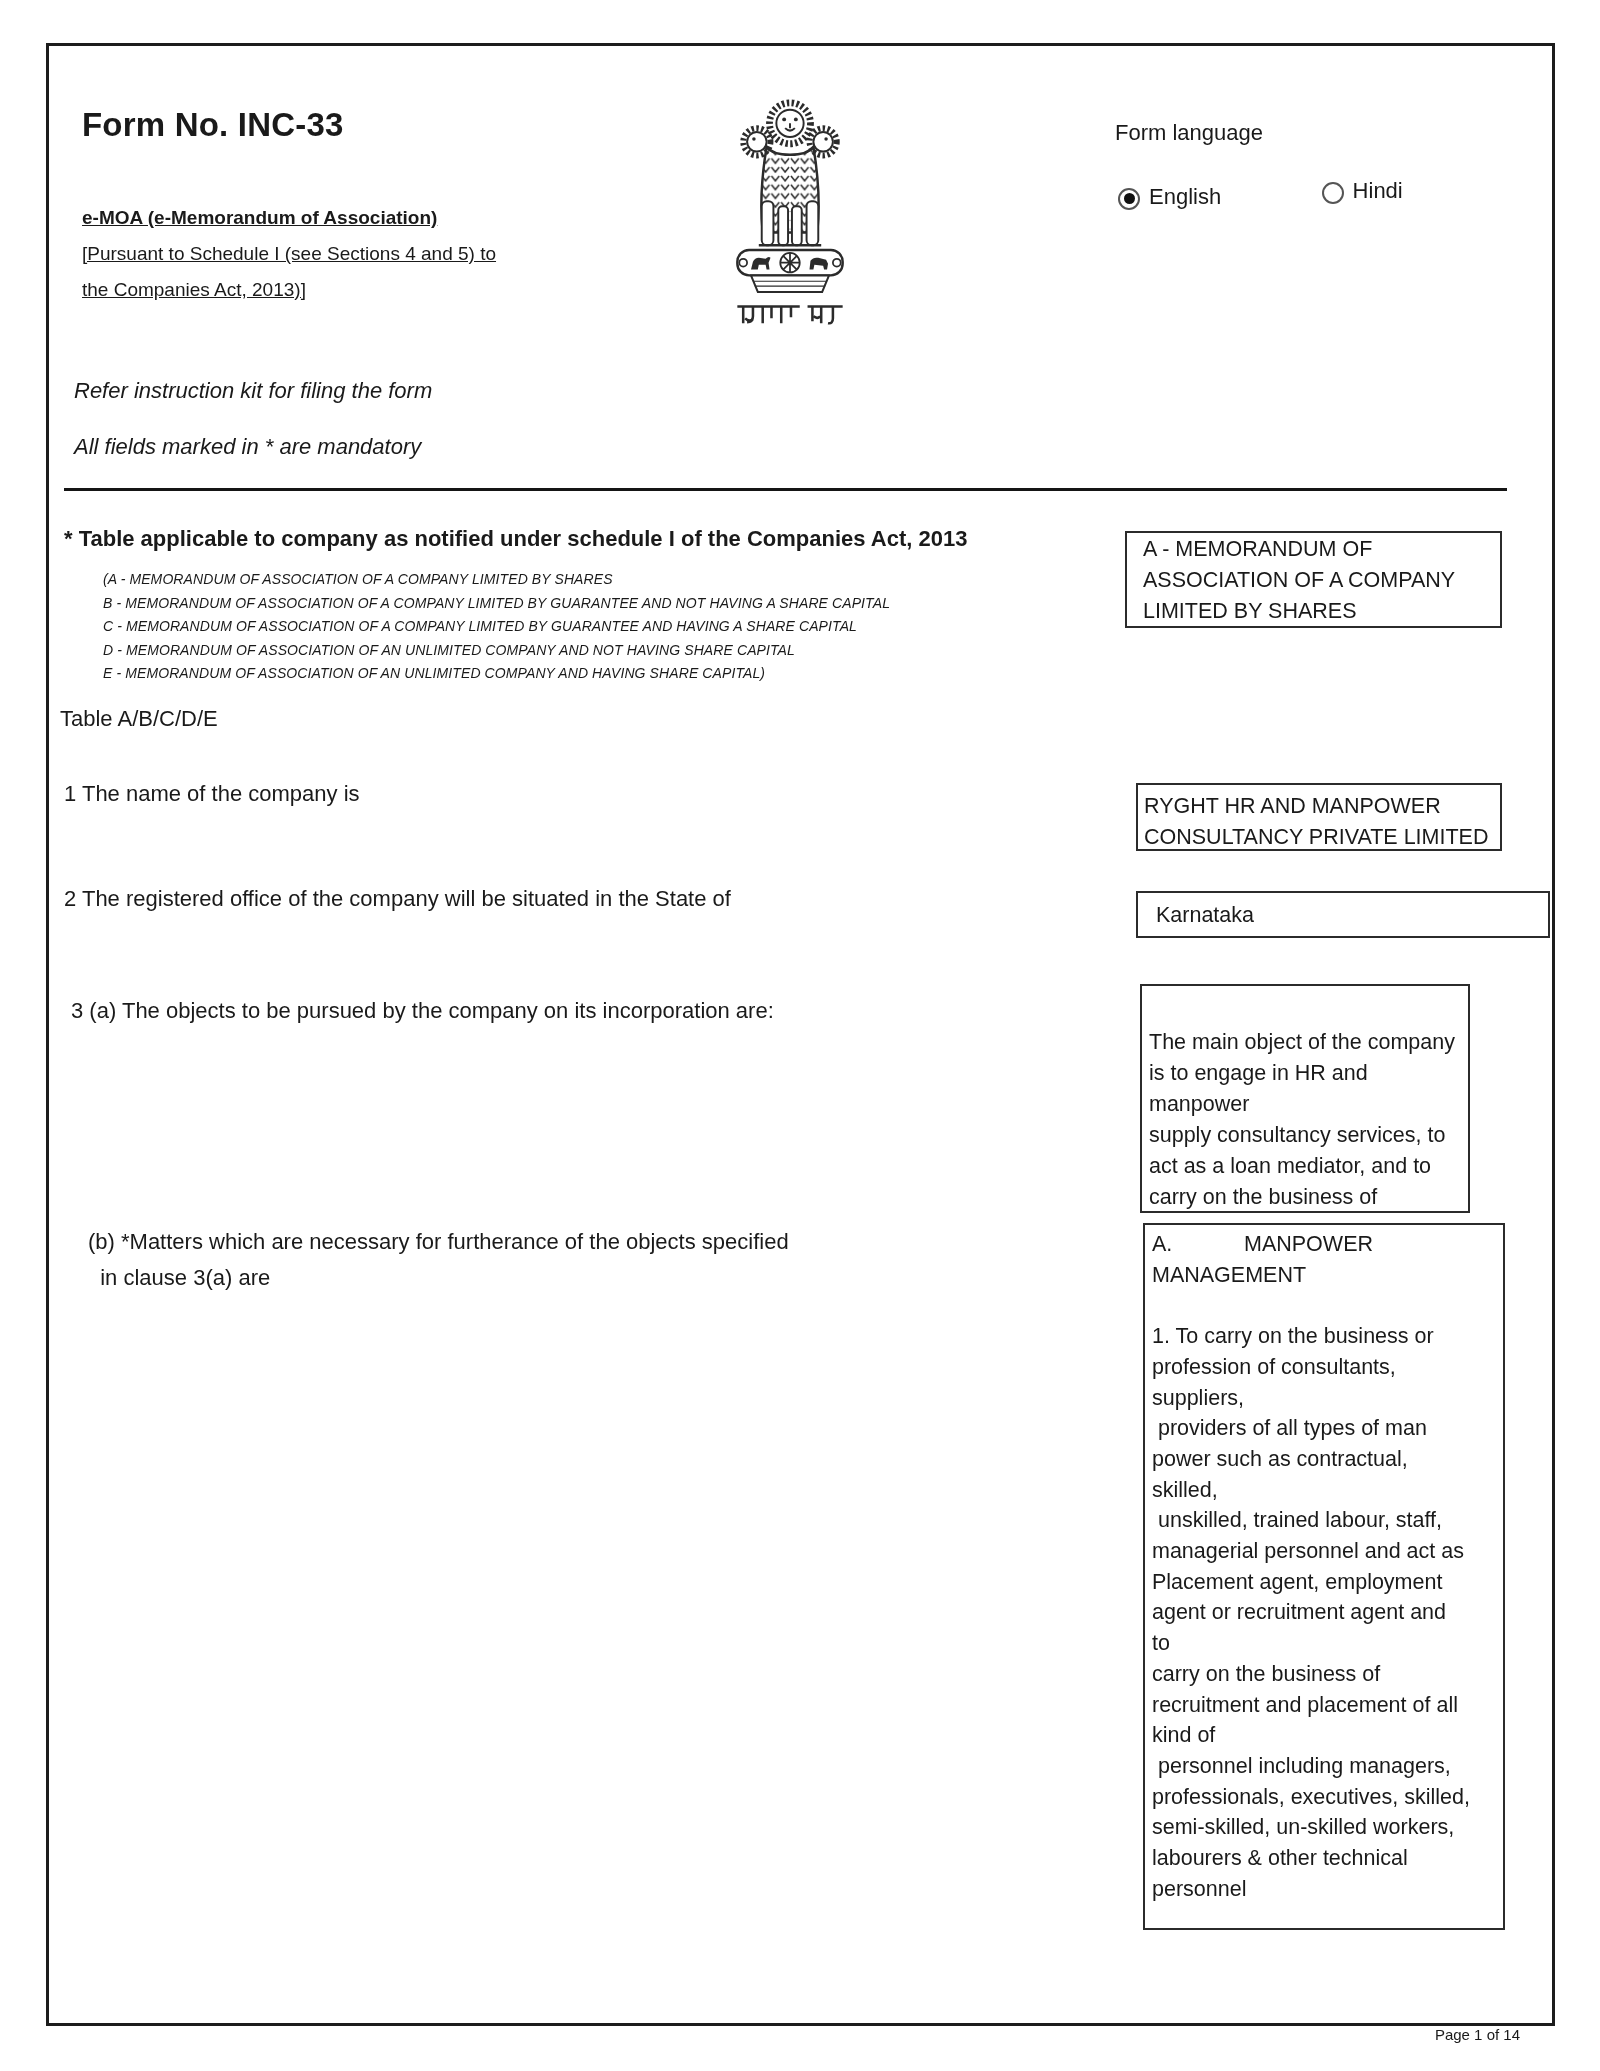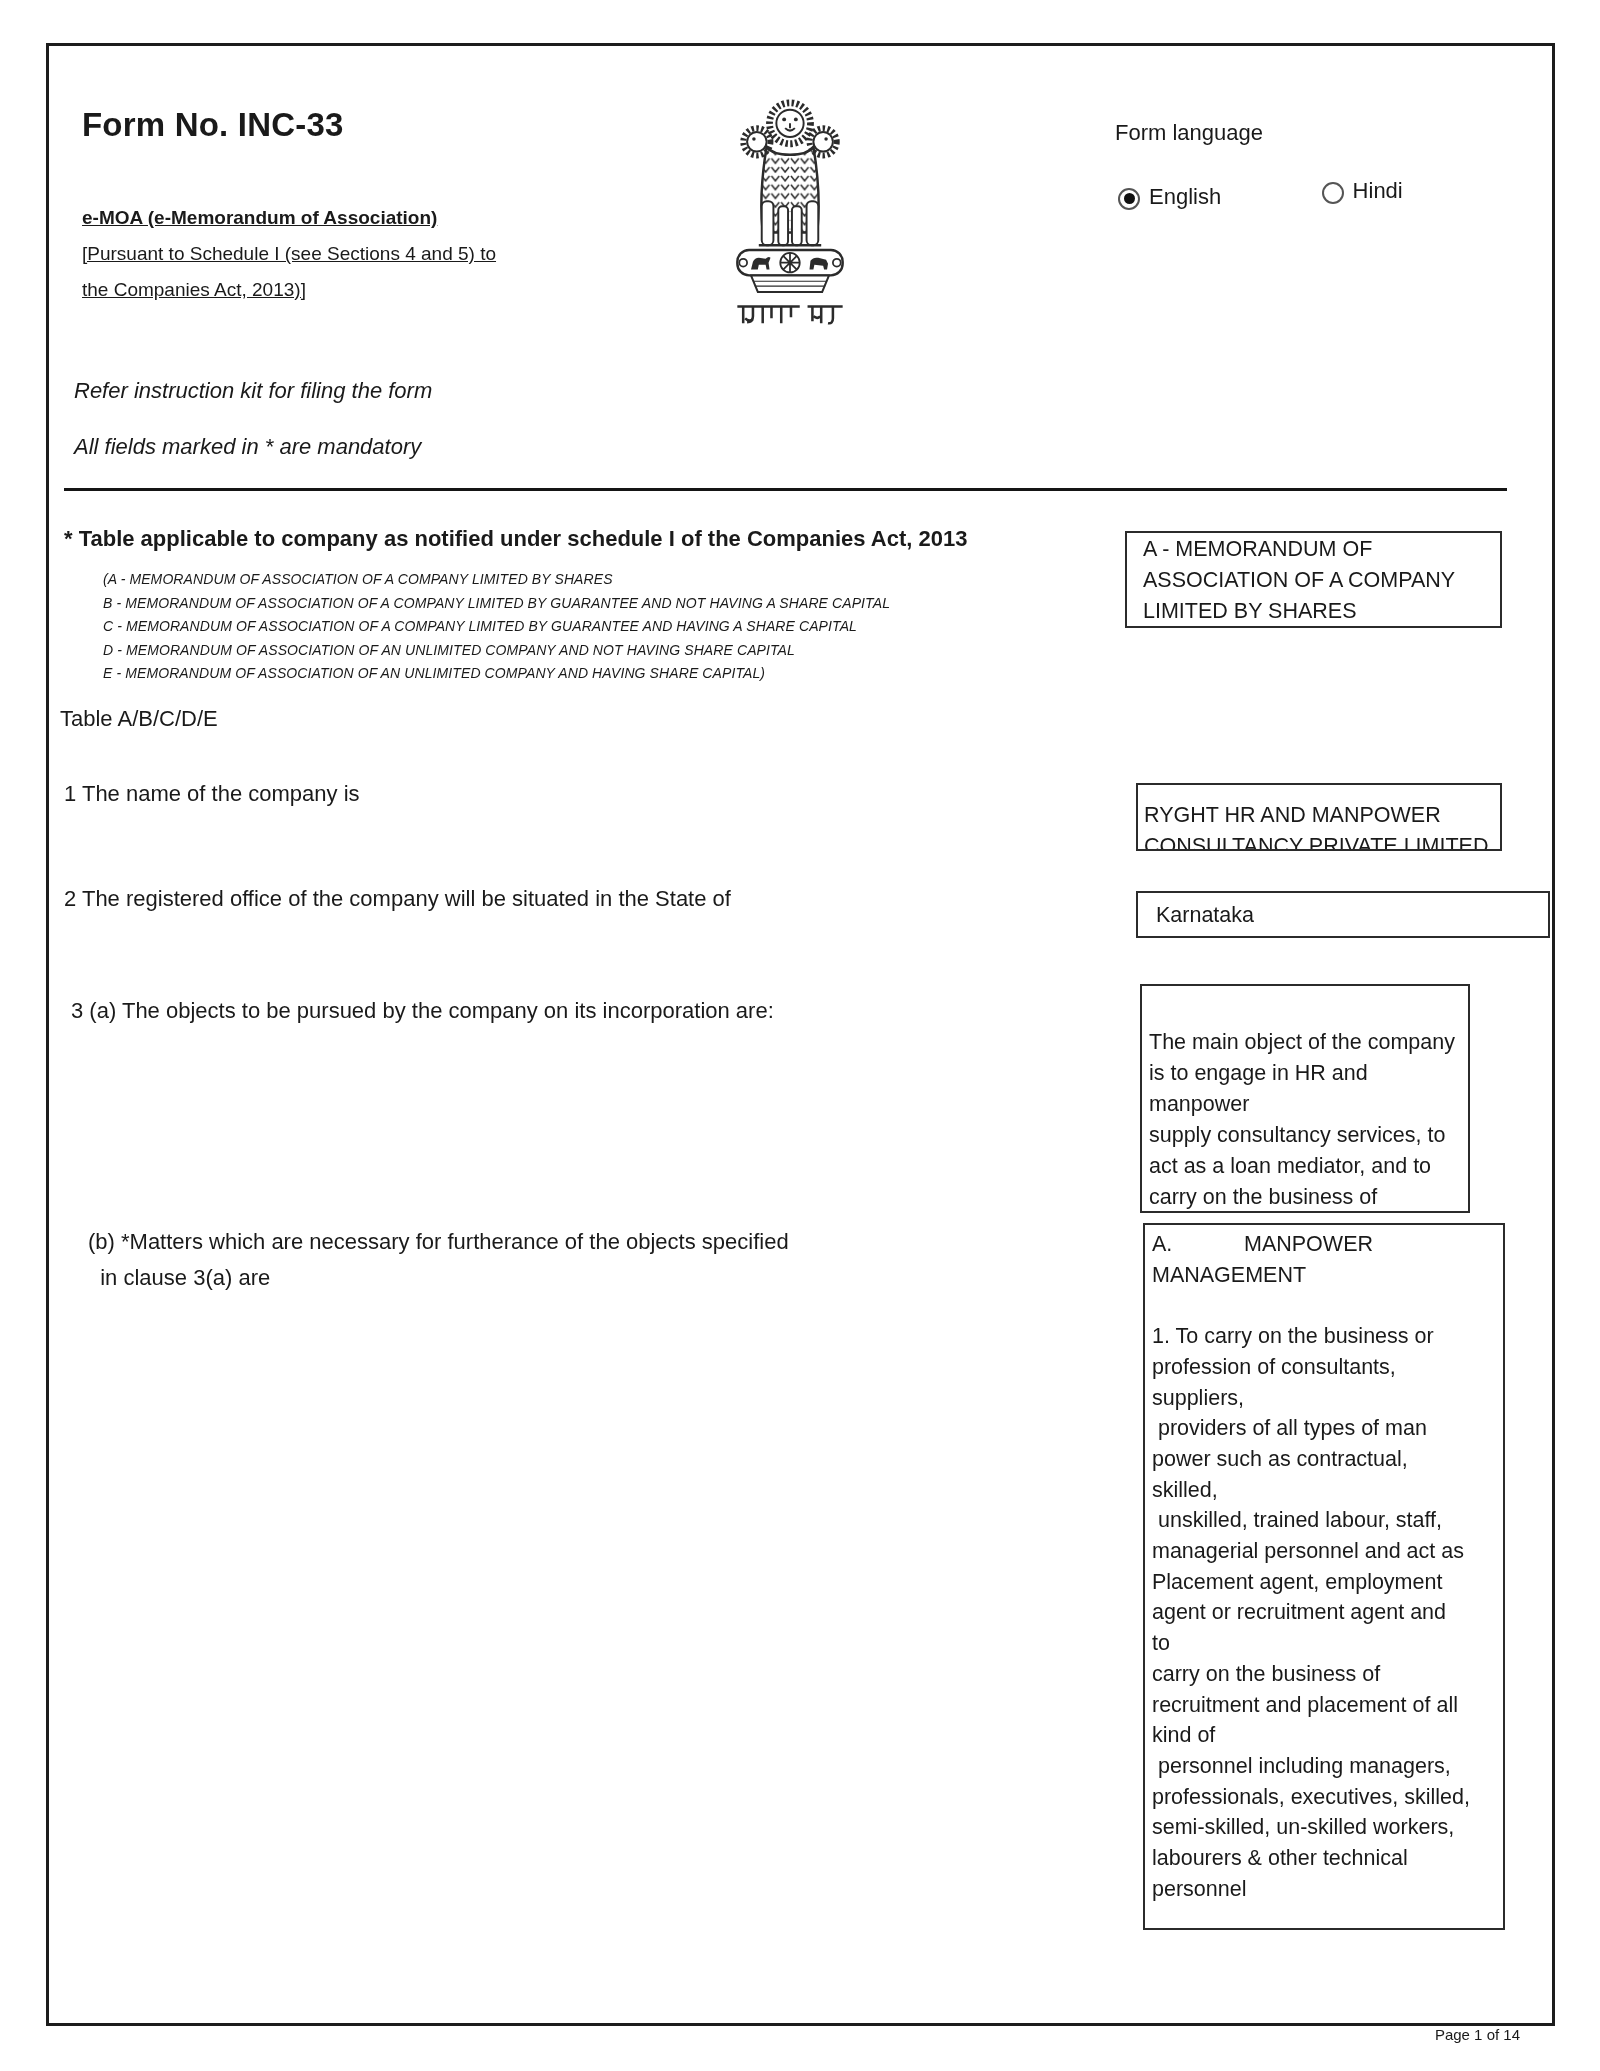--- a/index.html
+++ b/index.html
@@ -32,21 +32,21 @@
   .tbl-head{left:64px;top:526px;font-size:22px;font-weight:bold;}
   .tbl-opts{left:103px;top:568px;font-size:14px;font-style:italic;line-height:23.5px;letter-spacing:.1px;}
   .vbox{
     border:2px solid #2b2b2b;background:#fff;font-size:21.5px;line-height:31px;
     box-sizing:border-box;white-space:pre-wrap;overflow:hidden;
   }
   .box-a{left:1125px;top:531px;width:377px;height:97px;padding:1px 16px;}
   .tbl-abcde{left:60px;top:706px;font-size:22px;font-weight:normal;}
   .q-label{font-size:22px;}
   .q1-label{left:64px;top:781px;}
-  .q1-box{left:1136px;top:783px;width:366px;height:68px;padding:15px 6px;}
+  .q1-box{left:1136px;top:783px;width:366px;height:68px;padding:6px 6px;}
   .q2-label{left:64px;top:886px;}
   .q2-box{left:1136px;top:891px;width:414px;height:47px;padding:7px 18px;}
   .q3a-label{left:71px;top:998px;}
   .q3a-box{left:1140px;top:984px;width:330px;height:229px;padding:41px 6px 4px 7px;}
   .q3b-label{left:88px;top:1224px;font-size:22px;line-height:36px;white-space:pre-wrap;}
   .q3b-box{left:1143px;top:1223px;width:362px;height:707px;padding:4px 5px 4px 7px;line-height:30.7px;}
   .page-num{left:1180px;top:2026px;width:340px;text-align:right;font-size:15px;}
   .emblem{left:712px;top:86px;width:156px;height:254px;}
 </style>
 </head>

